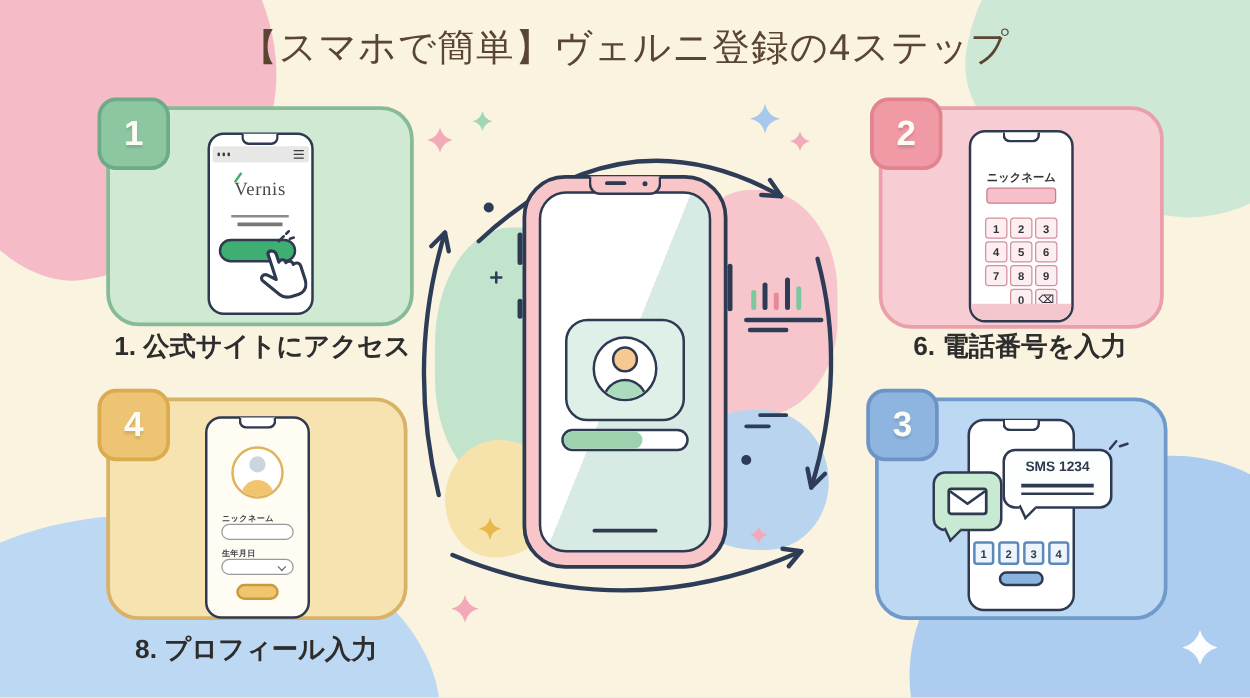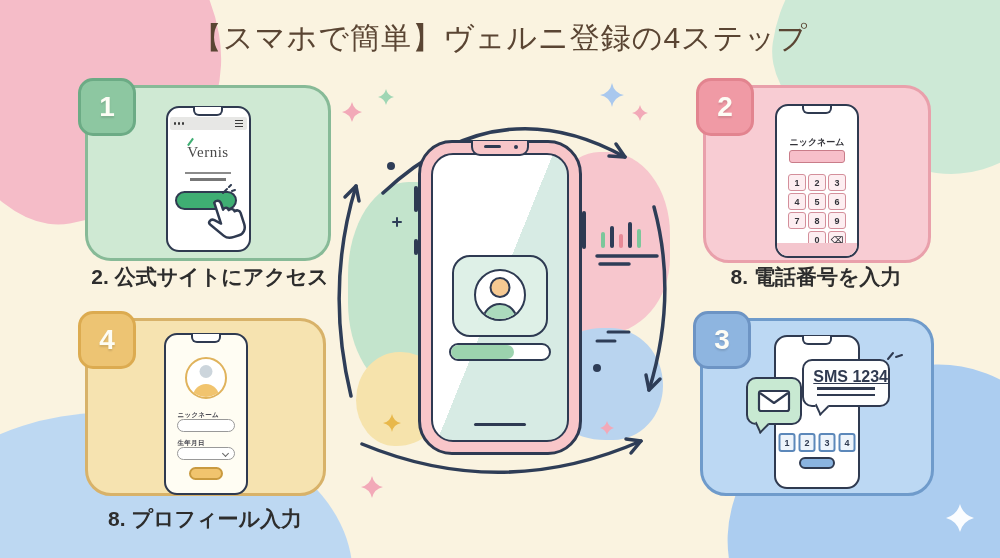--- a/index.html
+++ b/index.html
@@ -86,21 +86,21 @@
     display:flex;align-items:center;justify-content:center;font-size:9px;font-weight:bold;color:#2f3a50;}
   .p3-pill{position:absolute;top:120px;left:50%;transform:translateX(-50%);width:36px;height:12px;
     background:#8ab4e0;border:2px solid #2f3a50;border-radius:8px;box-sizing:border-box;}
   .bubble{position:absolute;border:2.5px solid #2f3a50;border-radius:10px;box-sizing:border-box;}
   .bubble-green{left:-30px;top:40px;width:56px;height:48px;background:#c8e9d2;z-index:2;
     display:flex;align-items:center;justify-content:center;}
   .bubble-blue{left:26px;top:22px;width:88px;height:48px;background:#fdfefe;z-index:3;}
   .tail{position:absolute;width:10px;height:10px;transform:rotate(65deg) skew(20deg);}
   .tail-green{left:8px;bottom:-7px;background:#c8e9d2;border-right:2.5px solid #2f3a50;border-bottom:2.5px solid #2f3a50;}
   .tail-blue{left:12px;bottom:-7px;background:#fdfefe;border-right:2.5px solid #2f3a50;border-bottom:2.5px solid #2f3a50;}
-  .sms-text{position:absolute;top:7px;width:100%;text-align:right;font-size:16px;font-weight:bold;color:#2f3a50;text-decoration:underline;}
+  .sms-text{position:absolute;top:7px;width:100%;text-align:center;font-size:11px;font-weight:bold;color:#2f3a50;}
   .sms-line1{position:absolute;top:26px;left:13px;width:58px;height:2.5px;background:#2f3a50;}
   .sms-line2{position:absolute;top:33px;left:13px;width:58px;height:2px;background:#2f3a50;}
   .pop{position:absolute;right:-16px;top:-14px;}
   
   .p4{width:80px;height:158px;margin-top:12px;background:#fffdf3;}
   .avatar4{position:absolute;top:22px;left:50%;transform:translateX(-50%);width:38px;height:38px;
     background:#fff;border:2.5px solid #e0b35c;border-radius:50%;overflow:hidden;}
   .avatar4 .head{position:absolute;top:6px;left:50%;transform:translateX(-50%);width:13px;height:13px;
     background:#ccd5dc;border-radius:50%;}
   .avatar4 .body{position:absolute;bottom:-2px;left:50%;transform:translateX(-50%);width:26px;height:15px;
@@ -195,22 +195,22 @@
       <path fill="#f2a9b8" d="M640 105 Q641.5 111.5 648 113 Q641.5 114.5 640 121 Q638.5 114.5 632 113 Q638.5 111.5 640 105 Z"></path>
       <path fill="#e8b84b" d="M392 414 Q393.5 421.5 401 423 Q393.5 424.5 392 432 Q390.5 424.5 383 423 Q390.5 421.5 392 414 Z"></path>
       <path fill="#f2a9b8" d="M372 476 Q374 485 383 487 Q374 489 372 498 Q370 489 361 487 Q370 485 372 476 Z"></path>
       <path fill="#f2a9b8" d="M607 421 Q608.5 426.5 614 428 Q608.5 429.5 607 435 Q605.5 429.5 600 428 Q605.5 426.5 607 421 Z"></path>
       <path fill="#ffffff" opacity="0.95" d="M960 504 Q963 515 974 518 Q963 521 960 532 Q957 521 946 518 Q957 515 960 504 Z"></path>
     </g>
   </svg>
 
   <div class="title">【スマホで簡単】ヴェルニ登録の4ステップ</div>
 
-  <div class="caption" style="left:45px;top:263px;">2. 公式サイトにアクセス</div>
-  <div class="caption" style="left:651px;top:263px;">8. 電話番号を入力</div>
+  <div class="caption" style="left:45px;top:263px;">1. 公式サイトにアクセス</div>
+  <div class="caption" style="left:651px;top:263px;">6. 電話番号を入力</div>
   <div class="caption" style="left:40px;top:505px;">8. プロフィール入力</div>
 
   <div class="card card1">
     <div class="badge badge1">1</div>
     <div class="phone p1">
       <div class="notch"></div>
       <div class="browser-bar">
         <span class="dots3">
             <i></i>
             <i></i>

